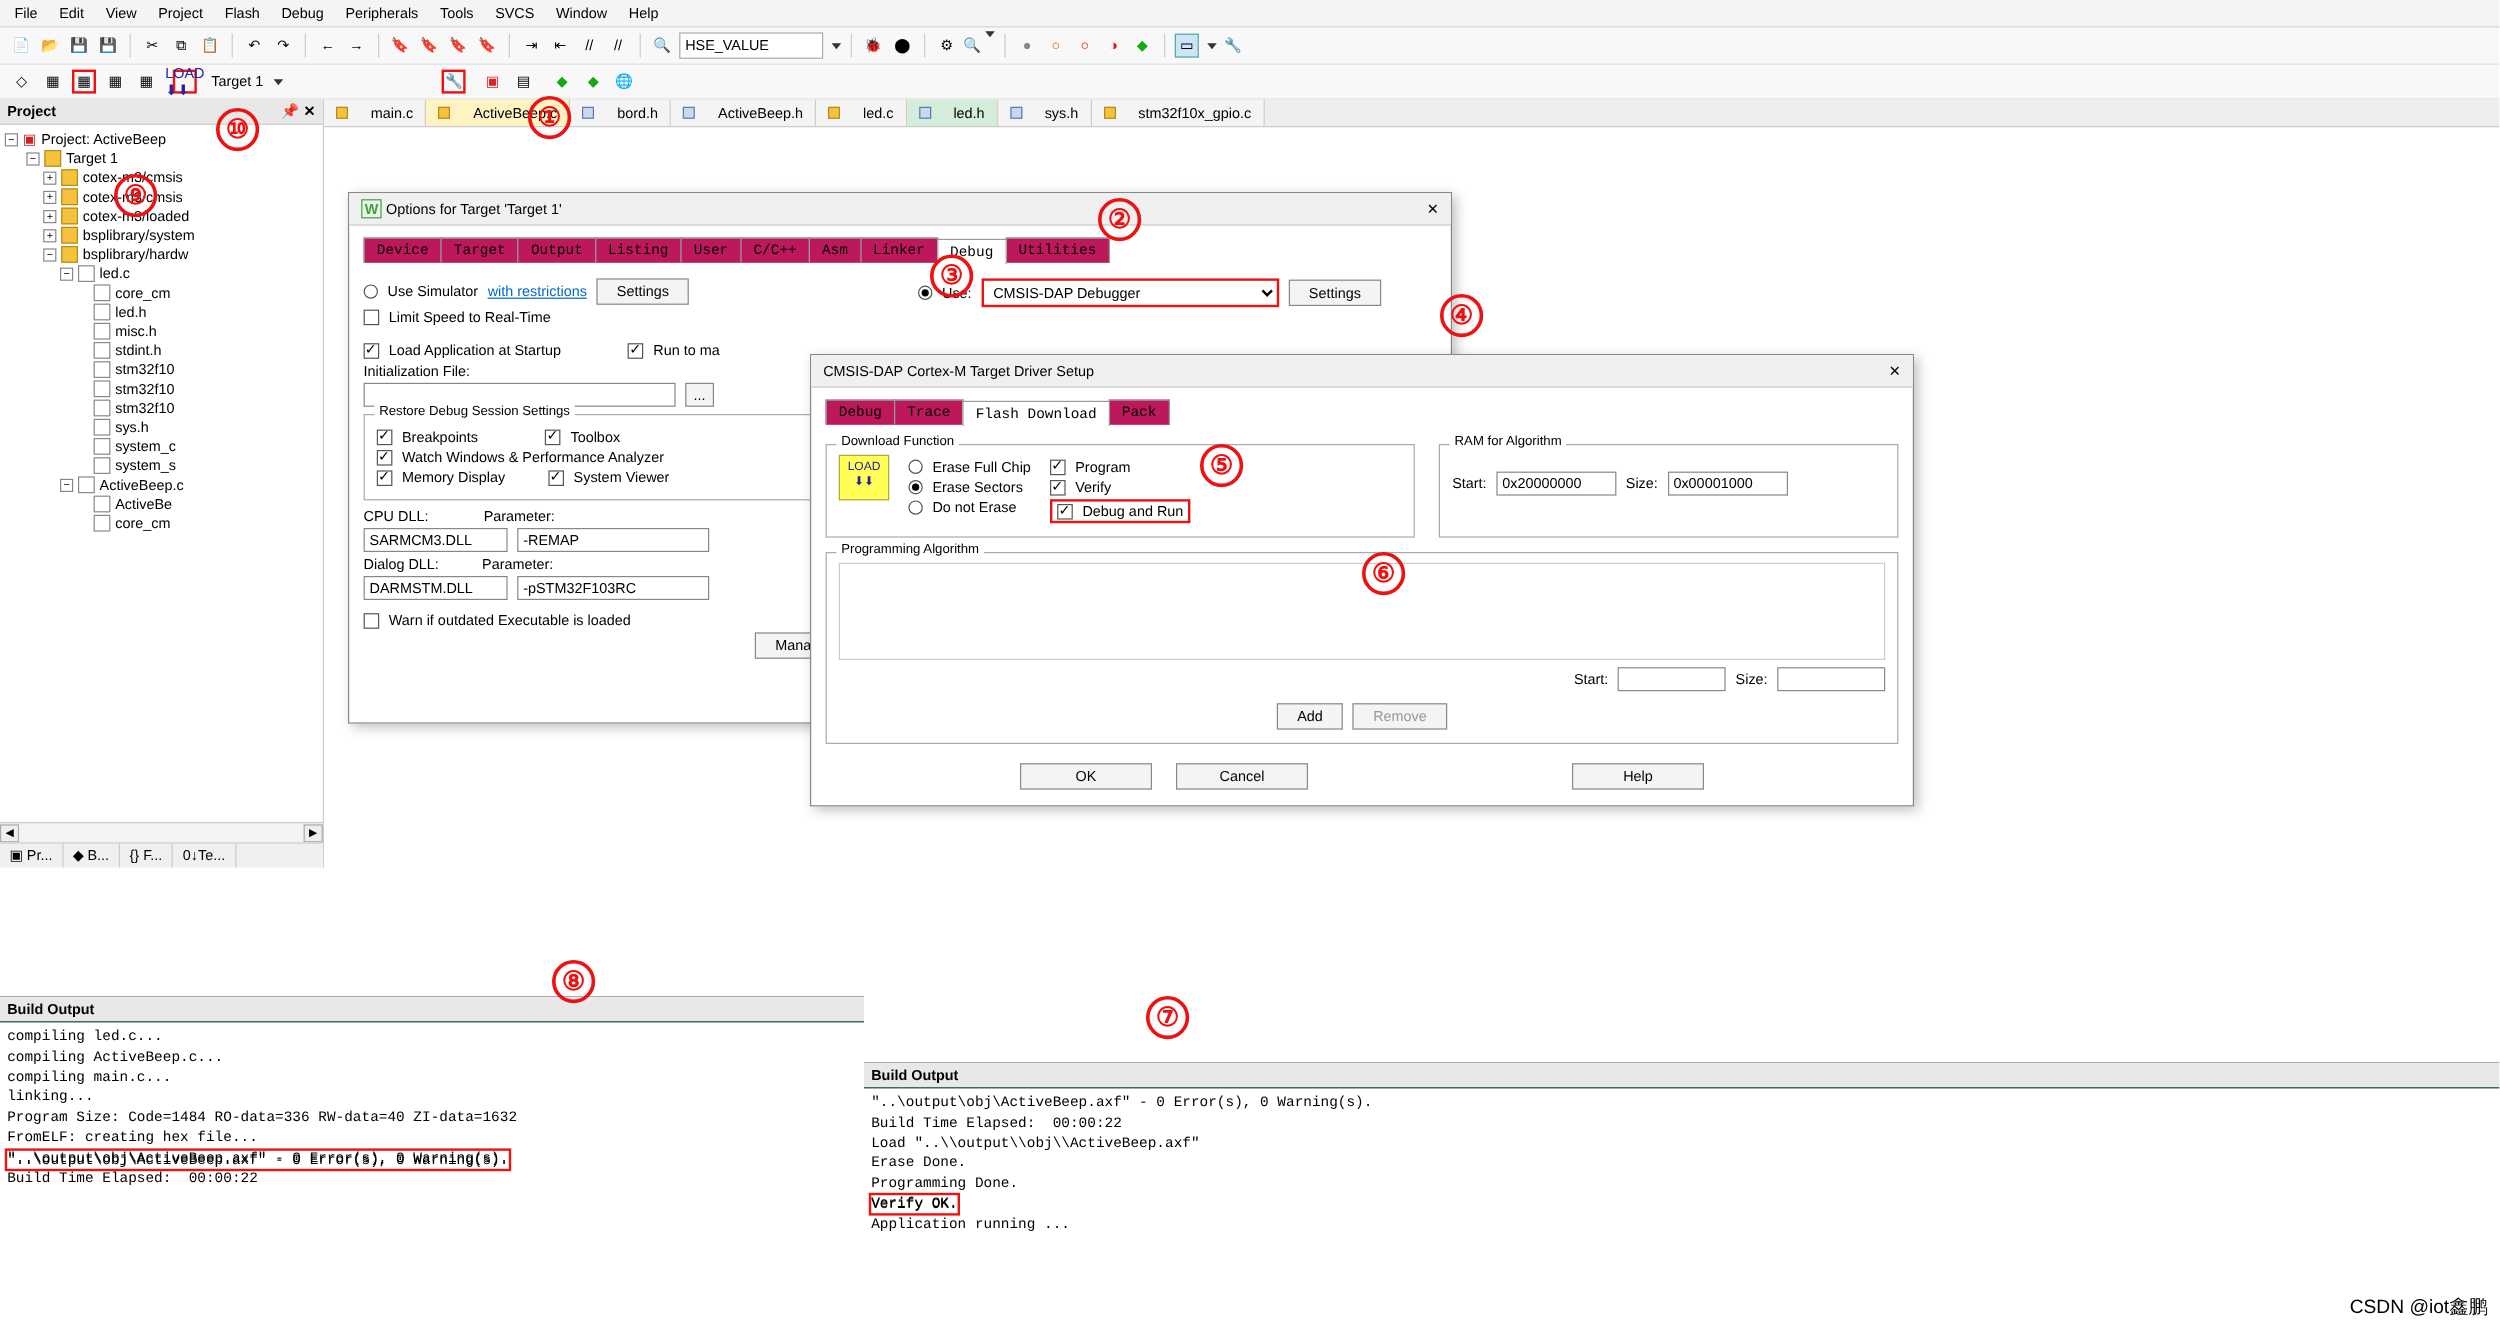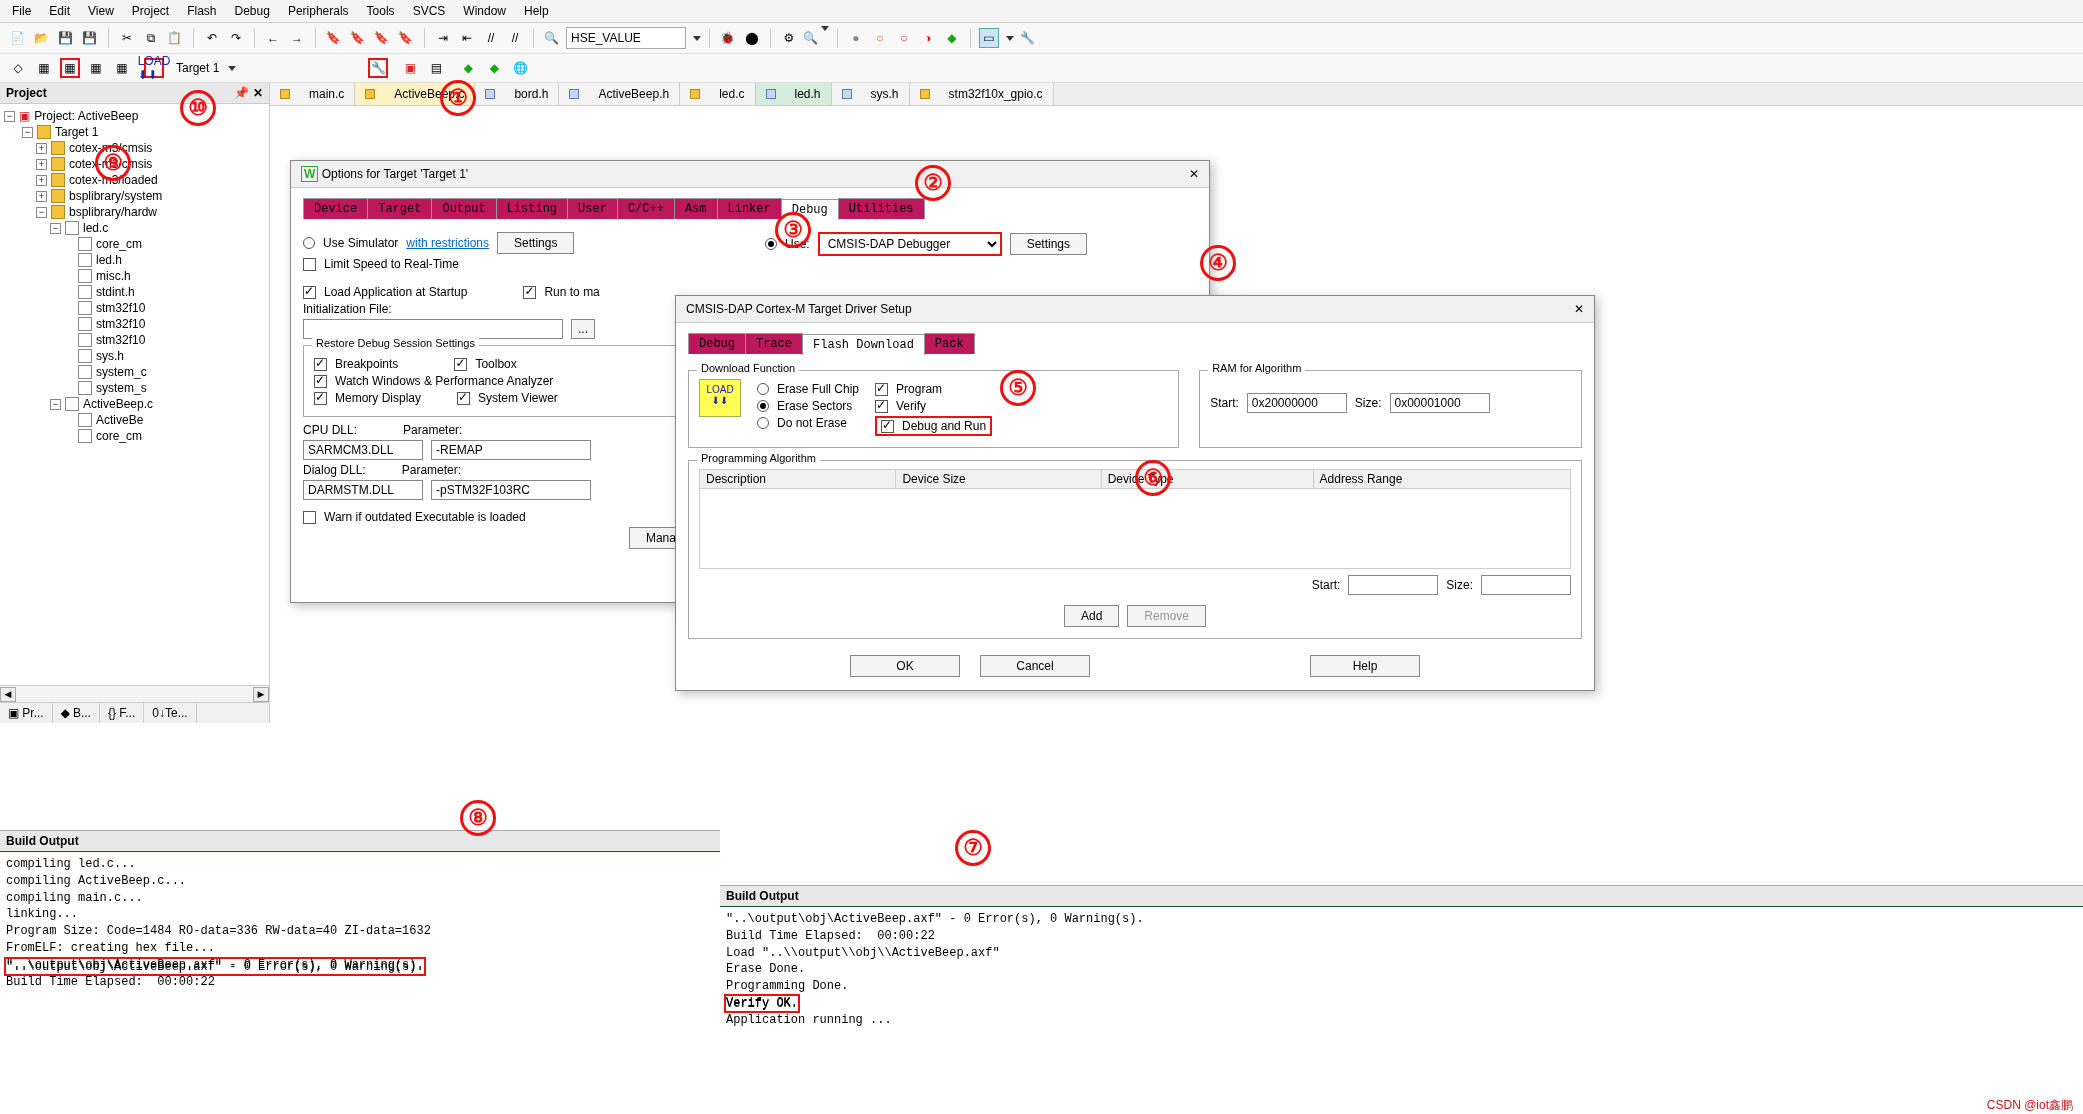--- a/index.html
+++ b/index.html
@@ -63,21 +63,21 @@
 .build-body { font-family: "Courier New", monospace; padding: 4px 6px; white-space: pre; line-height: 1.4; }
 
 .tbl { border: 1px solid #888; width: 100%; border-collapse: collapse; }
 .tbl th, .tbl td { border: 1px solid #ccc; padding: 2px 6px; text-align: left; font-size: 12px; }
 .tbl th { background: #f0f0f0; font-weight: normal; }
 
 .scroll-h { display:flex; align-items:center; border-top:1px solid #ccc; background:#f0f0f0; height:17px; }
 .scroll-h .arr { width:16px; height:15px; border:1px solid #aaa; background:#eee; display:flex; align-items:center; justify-content:center; font-size:9px; }
 .scroll-h .track { flex:1; height:15px; background:#f4f4f4; }
 
-.watermark { position:absolute; right:10px; bottom:0; color:#b91c1c; font-size:12px; z-index:1; }
+.watermark { position:absolute; right:10px; bottom:14px; color:#000000; font-size:16px; z-index:1; }
 </style>
 </head>
 <body>
 
 <div class="menubar">
   <span>File</span>
   <span>Edit</span>
   <span>View</span>
   <span>Project</span>
   <span>Flash</span>
@@ -448,21 +448,21 @@
             <span>Warn if outdated Executable is loaded</span>
           </div>
         <div class="row" style="justify-content:flex-end">
             <button class="btn">Manage Com</button>
           </div>
       </div>
       <div style="flex:1">
         <div class="row">
             <span class="radio checked"></span>
             <span>Use:</span>
-          <select class="redbox" style="width:184px"><option>CMSIS-DAP Debugger</option></select>
+          <select class="redbox" style="width:248px"><option>CMSIS-DAP Debugger</option></select>
           <button class="btn redbox">Settings</button>
         </div>
       </div>
     </div>
     <div style="text-align:center;margin-top:18px">
       <button class="btn redbox" style="width:120px">OK</button>
     </div>
   </div>
 </div>
 
@@ -522,26 +522,20 @@
             <span>Size:</span>
             <input class="txt-in" style="width: 100px;" value="0x00001000">
           </div>
       </div>
     </div>
 
     <div class="fieldset">
       <div class="legend">Programming Algorithm</div>
       <table class="tbl">
         <tbody>
-            <tr>
-              <th>Description</th>
-              <th>Device Size</th>
-              <th>Device Type</th>
-              <th>Address Range</th>
-            </tr>
         <tr>
               <td colspan="4" style="height:80px"></td>
             </tr>
       </tbody>
         </table>
       <div class="row" style="justify-content:flex-end;margin-top:6px">
         <span>Start:</span>
           <input class="txt-in" style="width: 90px;">
         <span>Size:</span>
           <input class="txt-in" style="width: 90px;">

